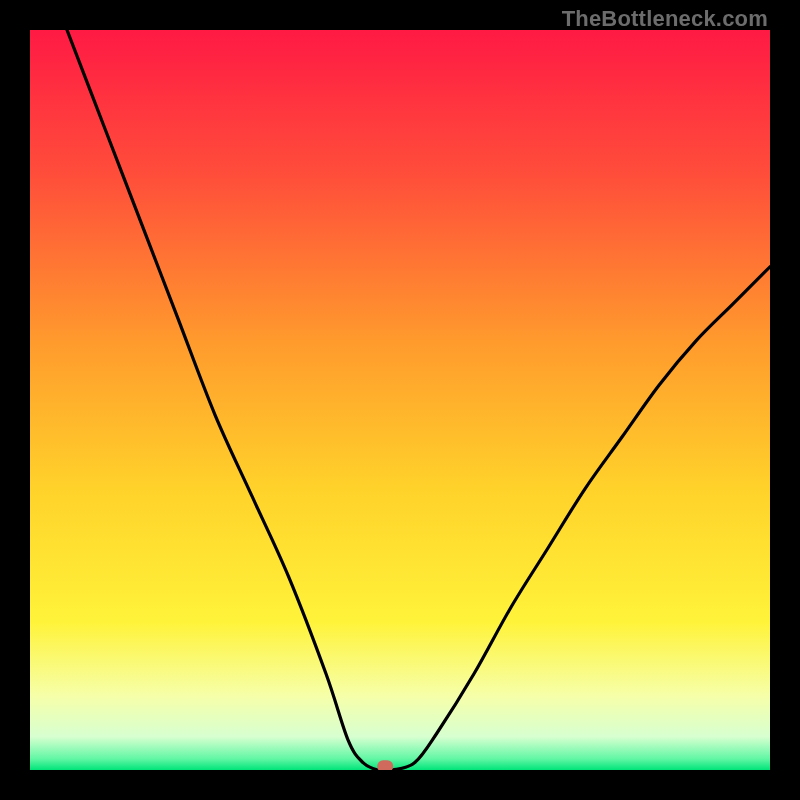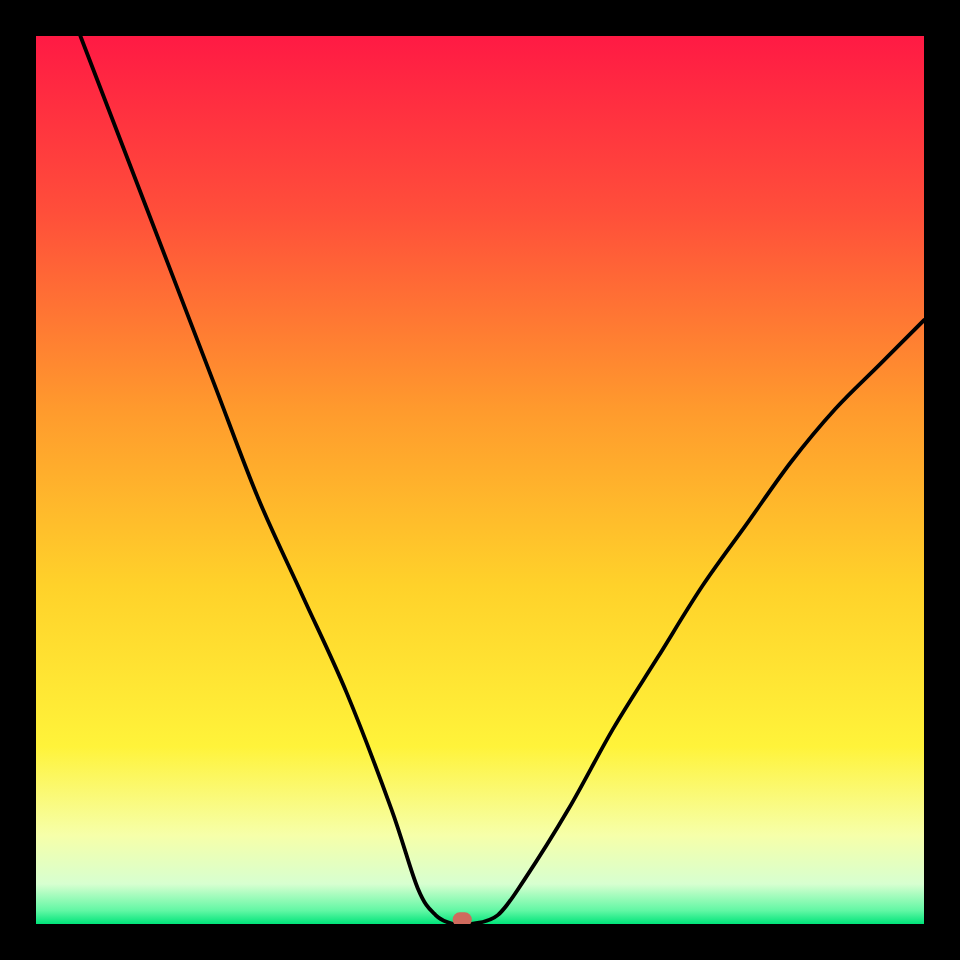--- a/index.html
+++ b/index.html
@@ -32,20 +32,21 @@
     font-weight: 600;
     letter-spacing: 0.2px;
     color: #6c6c6c;
     user-select: none;
   }
 </style>
 </head>
 <body>
 
 <div class="frame">
+  <div class="watermark">TheBottleneck.com</div>
 
   <div class="plot-area">
     <svg width="740" height="740" viewBox="0 0 740 740" xmlns="http://www.w3.org/2000/svg">
       <defs>
         <linearGradient id="bg-grad" x1="0" y1="0" x2="0" y2="1">
             <stop offset="0.00%" stop-color="#ff1a44"></stop>
             <stop offset="20.00%" stop-color="#ff4f3a"></stop>
             <stop offset="42.00%" stop-color="#ff9a2d"></stop>
             <stop offset="62.00%" stop-color="#ffd22a"></stop>
             <stop offset="80.00%" stop-color="#fff33a"></stop>

